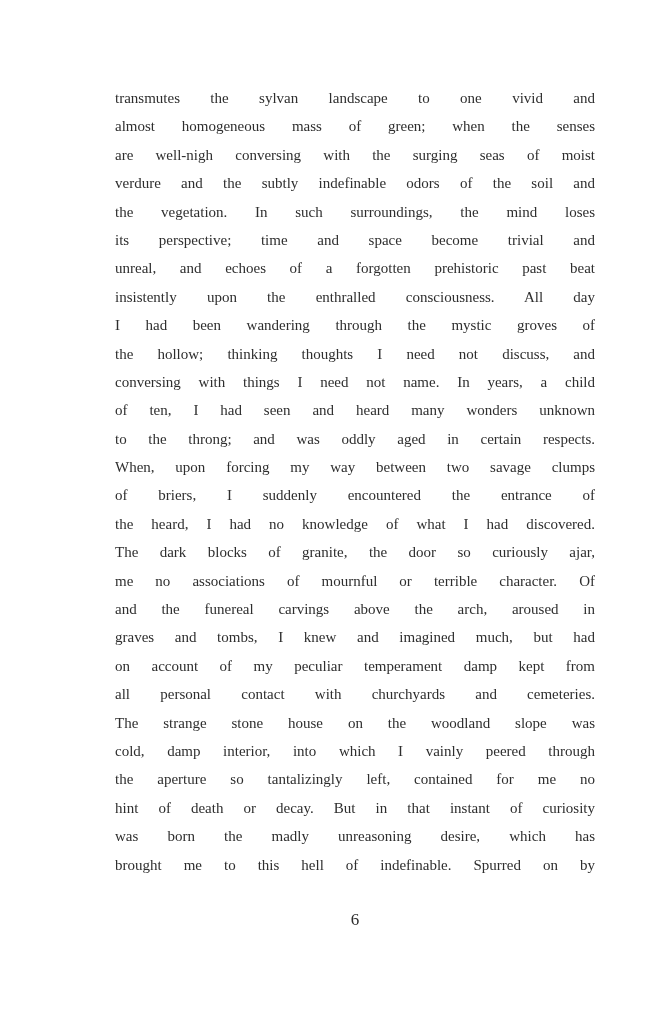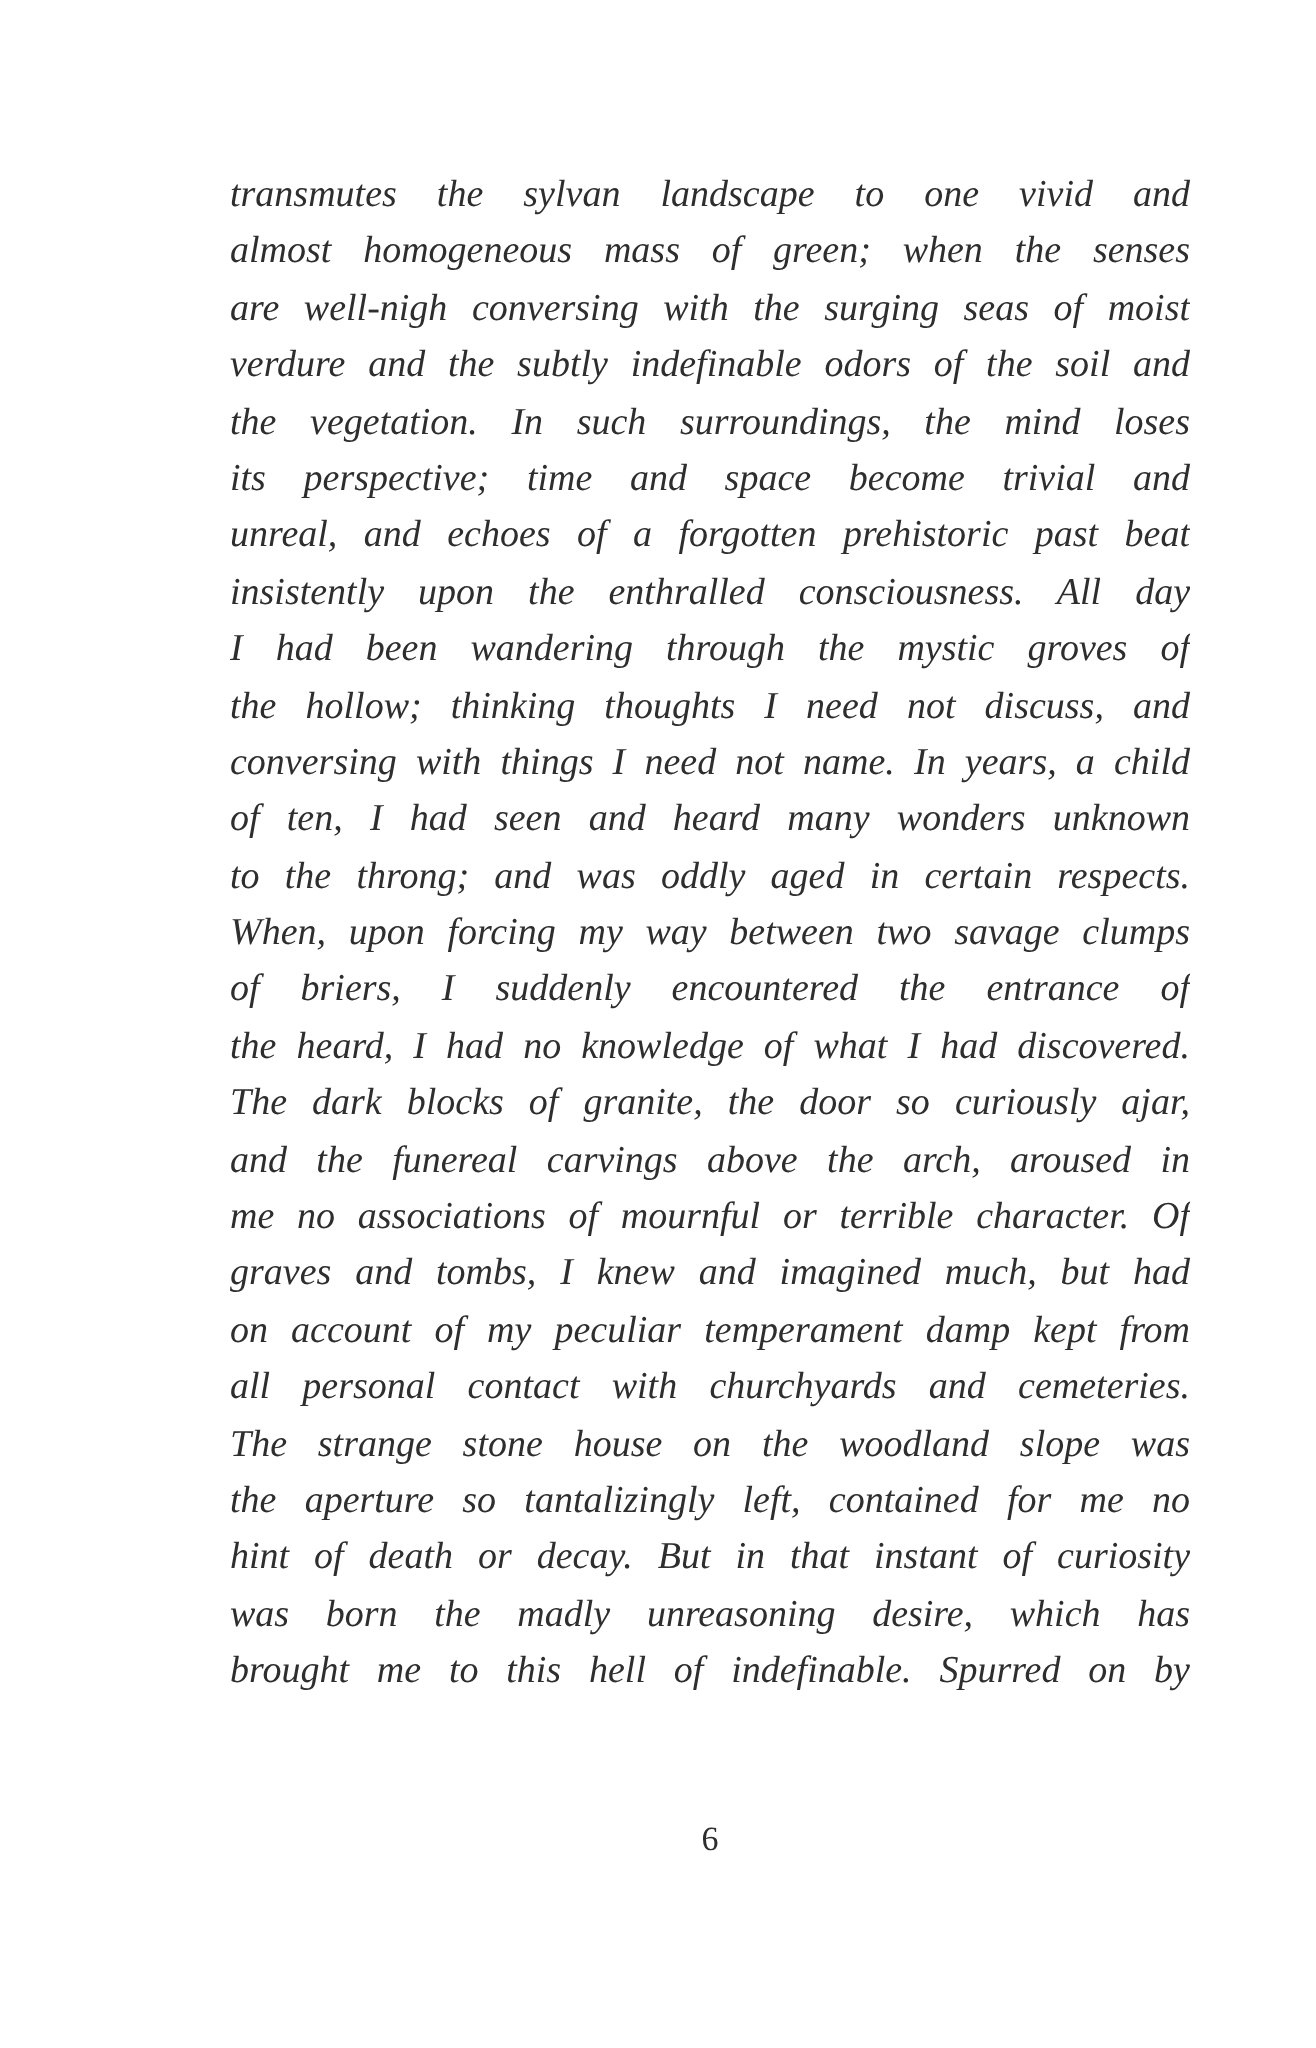--- a/index.html
+++ b/index.html
@@ -20,30 +20,29 @@
     height: 1024px;
     background: var(--bg, #ffffff);
   }
   .text-block {
     position: absolute;
     left: 115px;
     top: 84px;
     width: 480px;
   }
   .line {
-    font-size: 19px;
+    font-size: 15px;
     line-height: 28.4px;
     height: 28.4px;
     overflow: hidden;
     text-align: justify;
     text-align-last: justify;
     -moz-text-align-last: justify;
     word-spacing: 0.02em;
     white-space: normal;
-    font-style: italic;
   }
   .page-number {
     position: absolute;
     top: 909px;
     left: 115px;
     width: 480px;
     text-align: center;
     font-size: 17px;
     line-height: 22px;
   }
@@ -63,25 +62,26 @@
       <div class="line">insistently upon the enthralled consciousness. All day</div>
       <div class="line">I had been wandering through the mystic groves of</div>
       <div class="line">the hollow; thinking thoughts I need not discuss, and</div>
       <div class="line">conversing with things I need not name. In years, a child</div>
       <div class="line">of ten, I had seen and heard many wonders unknown</div>
       <div class="line">to the throng; and was oddly aged in certain respects.</div>
       <div class="line">When, upon forcing my way between two savage clumps</div>
       <div class="line">of briers, I suddenly encountered the entrance of</div>
       <div class="line">the heard, I had no knowledge of what I had discovered.</div>
       <div class="line">The dark blocks of granite, the door so curiously ajar,</div>
+      <div class="line">me no associations of mournful or terrible character. Of</div>
       <div class="line">and the funereal carvings above the arch, aroused in</div>
-      <div class="line">me no associations of mournful or terrible character. Of</div>
       <div class="line">graves and tombs, I knew and imagined much, but had</div>
       <div class="line">on account of my peculiar temperament damp kept from</div>
       <div class="line">all personal contact with churchyards and cemeteries.</div>
       <div class="line">The strange stone house on the woodland slope was</div>
+      <div class="line">cold, damp interior, into which I vainly peered through</div>
       <div class="line">the aperture so tantalizingly left, contained for me no</div>
       <div class="line">hint of death or decay. But in that instant of curiosity</div>
       <div class="line">was born the madly unreasoning desire, which has</div>
       <div class="line">brought me to this hell of indefinable. Spurred on by</div>
     </main>
   <footer class="page-number">6</footer>
 </div>
 
 </body></html>

